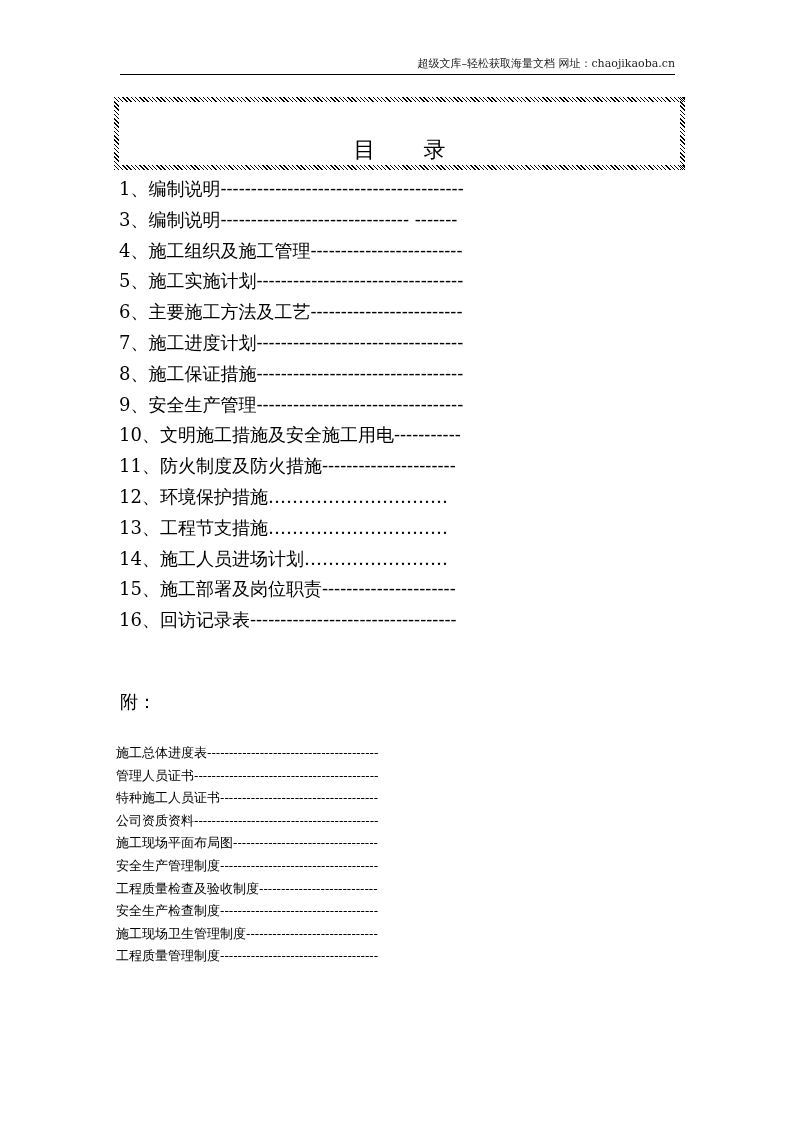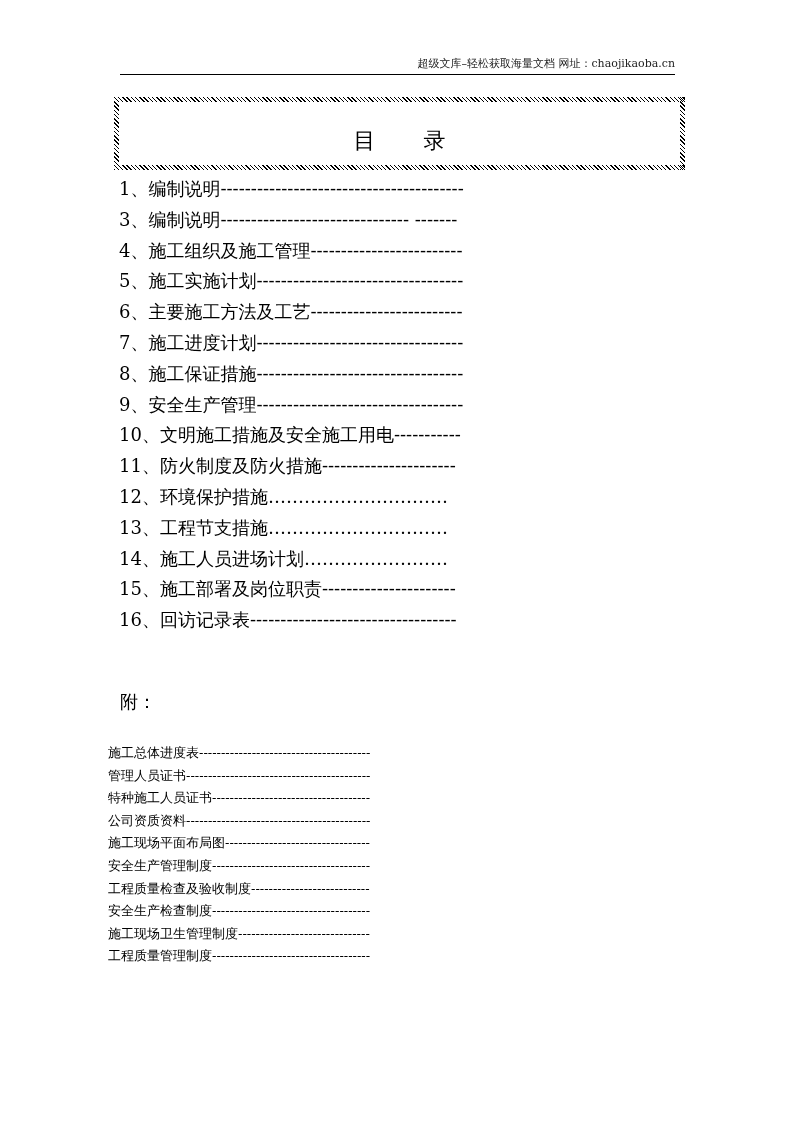--- a/index.html
+++ b/index.html
@@ -41,21 +41,21 @@
         repeating-linear-gradient(45deg, #000 0 1px, transparent 1px 3px) top left / 100% 5px no-repeat,
         repeating-linear-gradient(45deg, #000 0 1px, transparent 1px 3px) bottom left / 100% 5px no-repeat,
         repeating-linear-gradient(45deg, #000 0 1px, transparent 1px 3px) top left / 5px 100% no-repeat,
         repeating-linear-gradient(45deg, #000 0 1px, transparent 1px 3px) top right / 5px 100% no-repeat;
     }
     .title-inner {
       width: 100%;
       height: 100%;
       background: #fff;
       display: flex;
-      align-items: center;
+      align-items: flex-end;
       justify-content: center;
       padding-top: 14px;
       box-sizing: border-box;
     }
     .title {
       font-size: 22px;
       letter-spacing: 48px;
       margin-left: 48px;
       font-family: "DejaVu Sans", "Liberation Sans", sans-serif;
     }
@@ -76,21 +76,21 @@
 
     .appendix-label {
       position: absolute;
       left: 120px;
       top: 690px;
       font-size: 18px;
     }
 
     .appendix {
       position: absolute;
-      left: 108px;
+      left: 116px;
       top: 742px;
       width: 330px;
     }
     .appendix-item {
       height: 22.6px;
       line-height: 22px;
       font-size: 13px;
       white-space: nowrap;
       overflow: hidden;
     }

